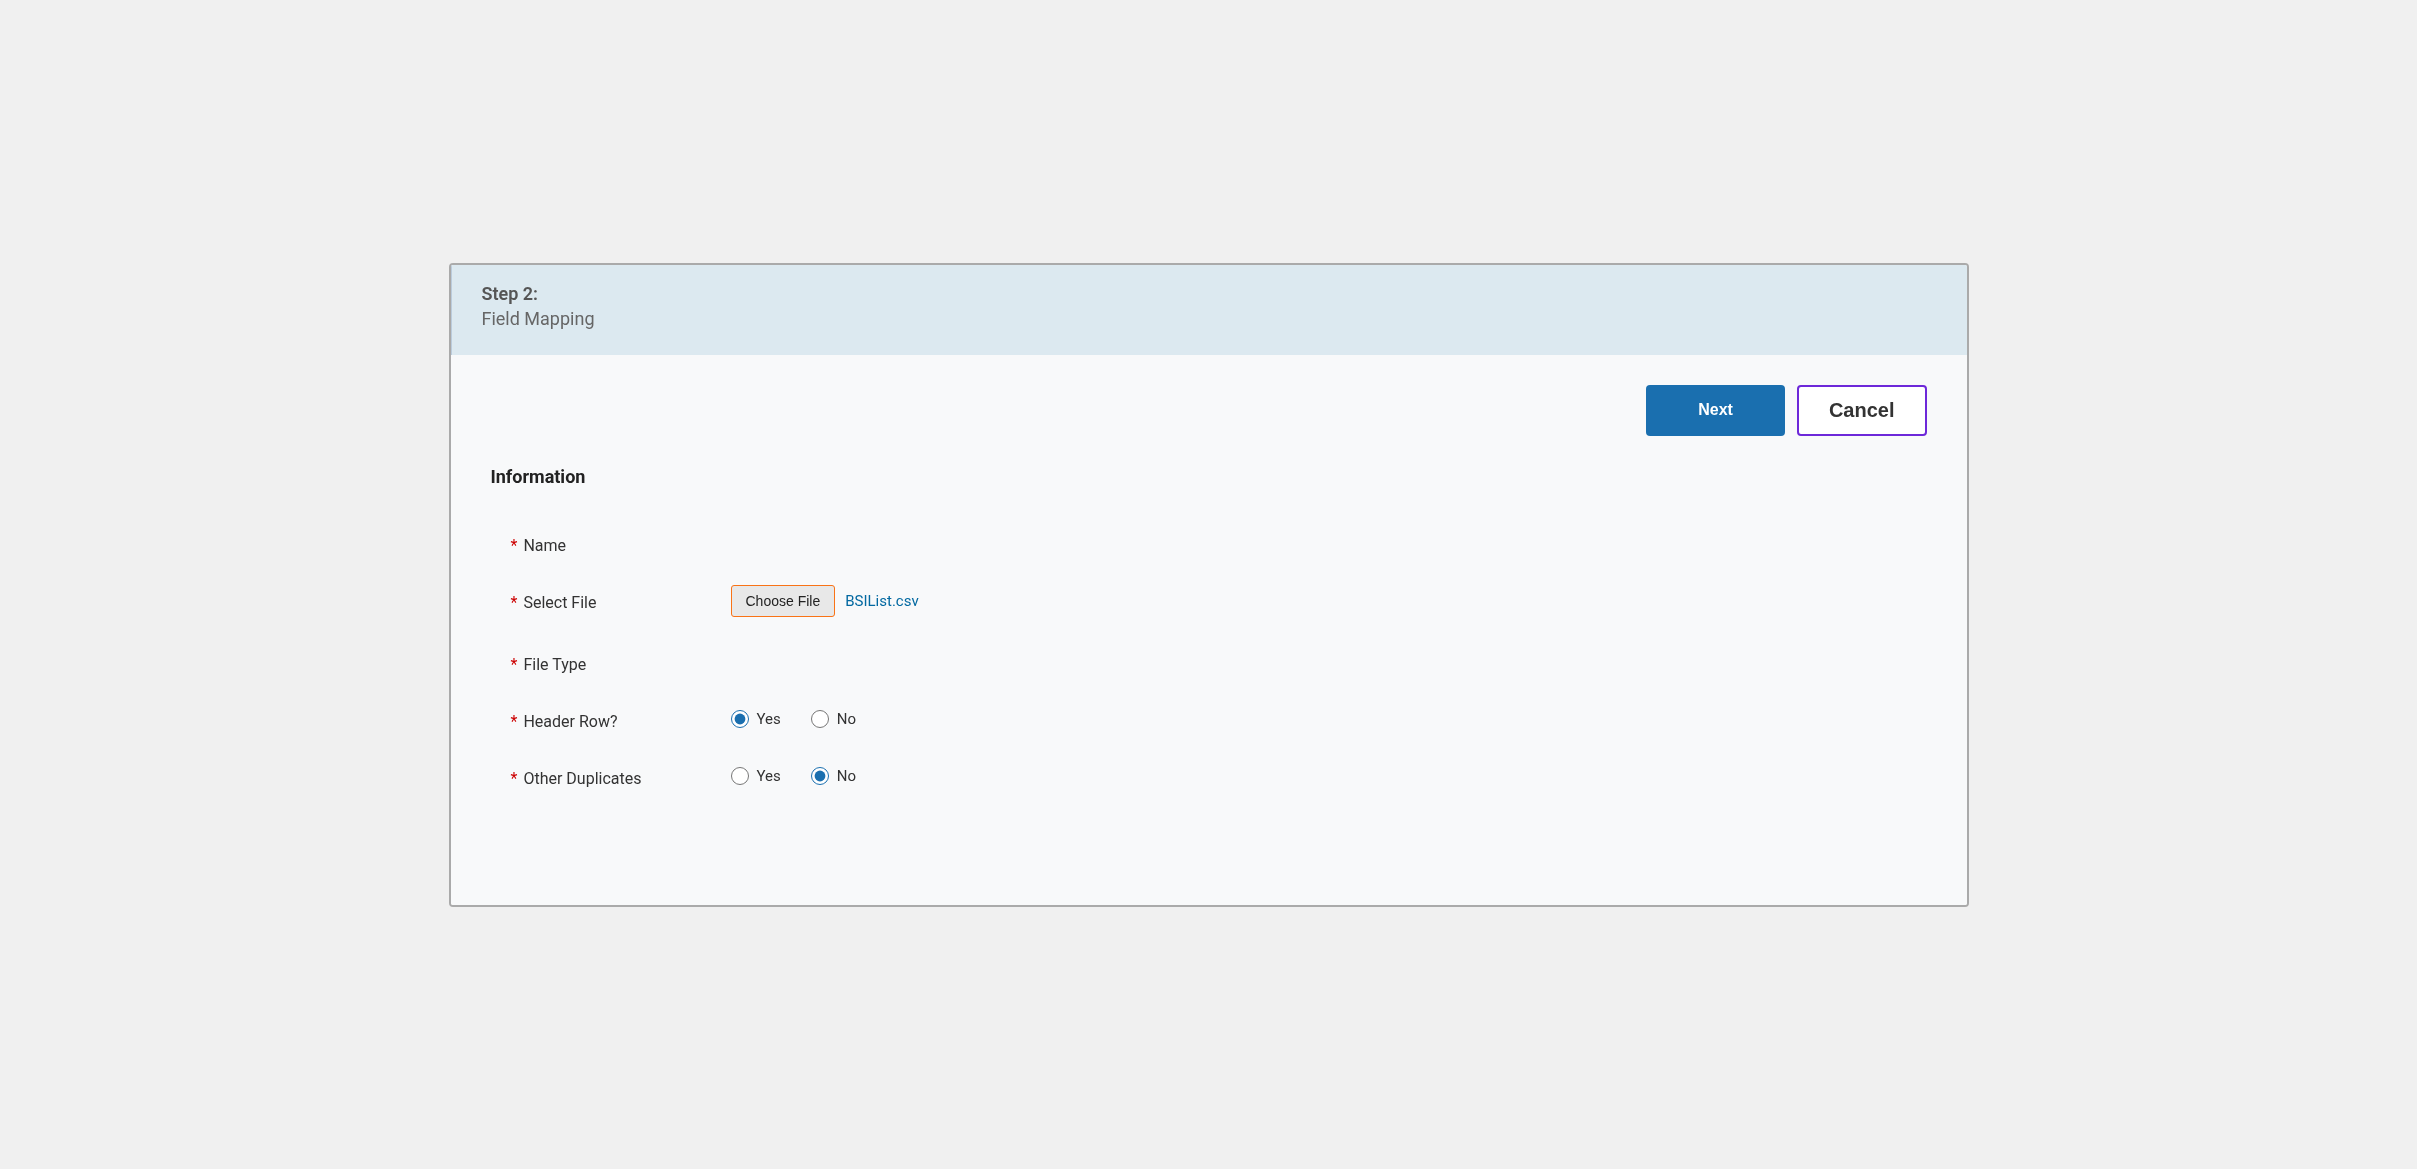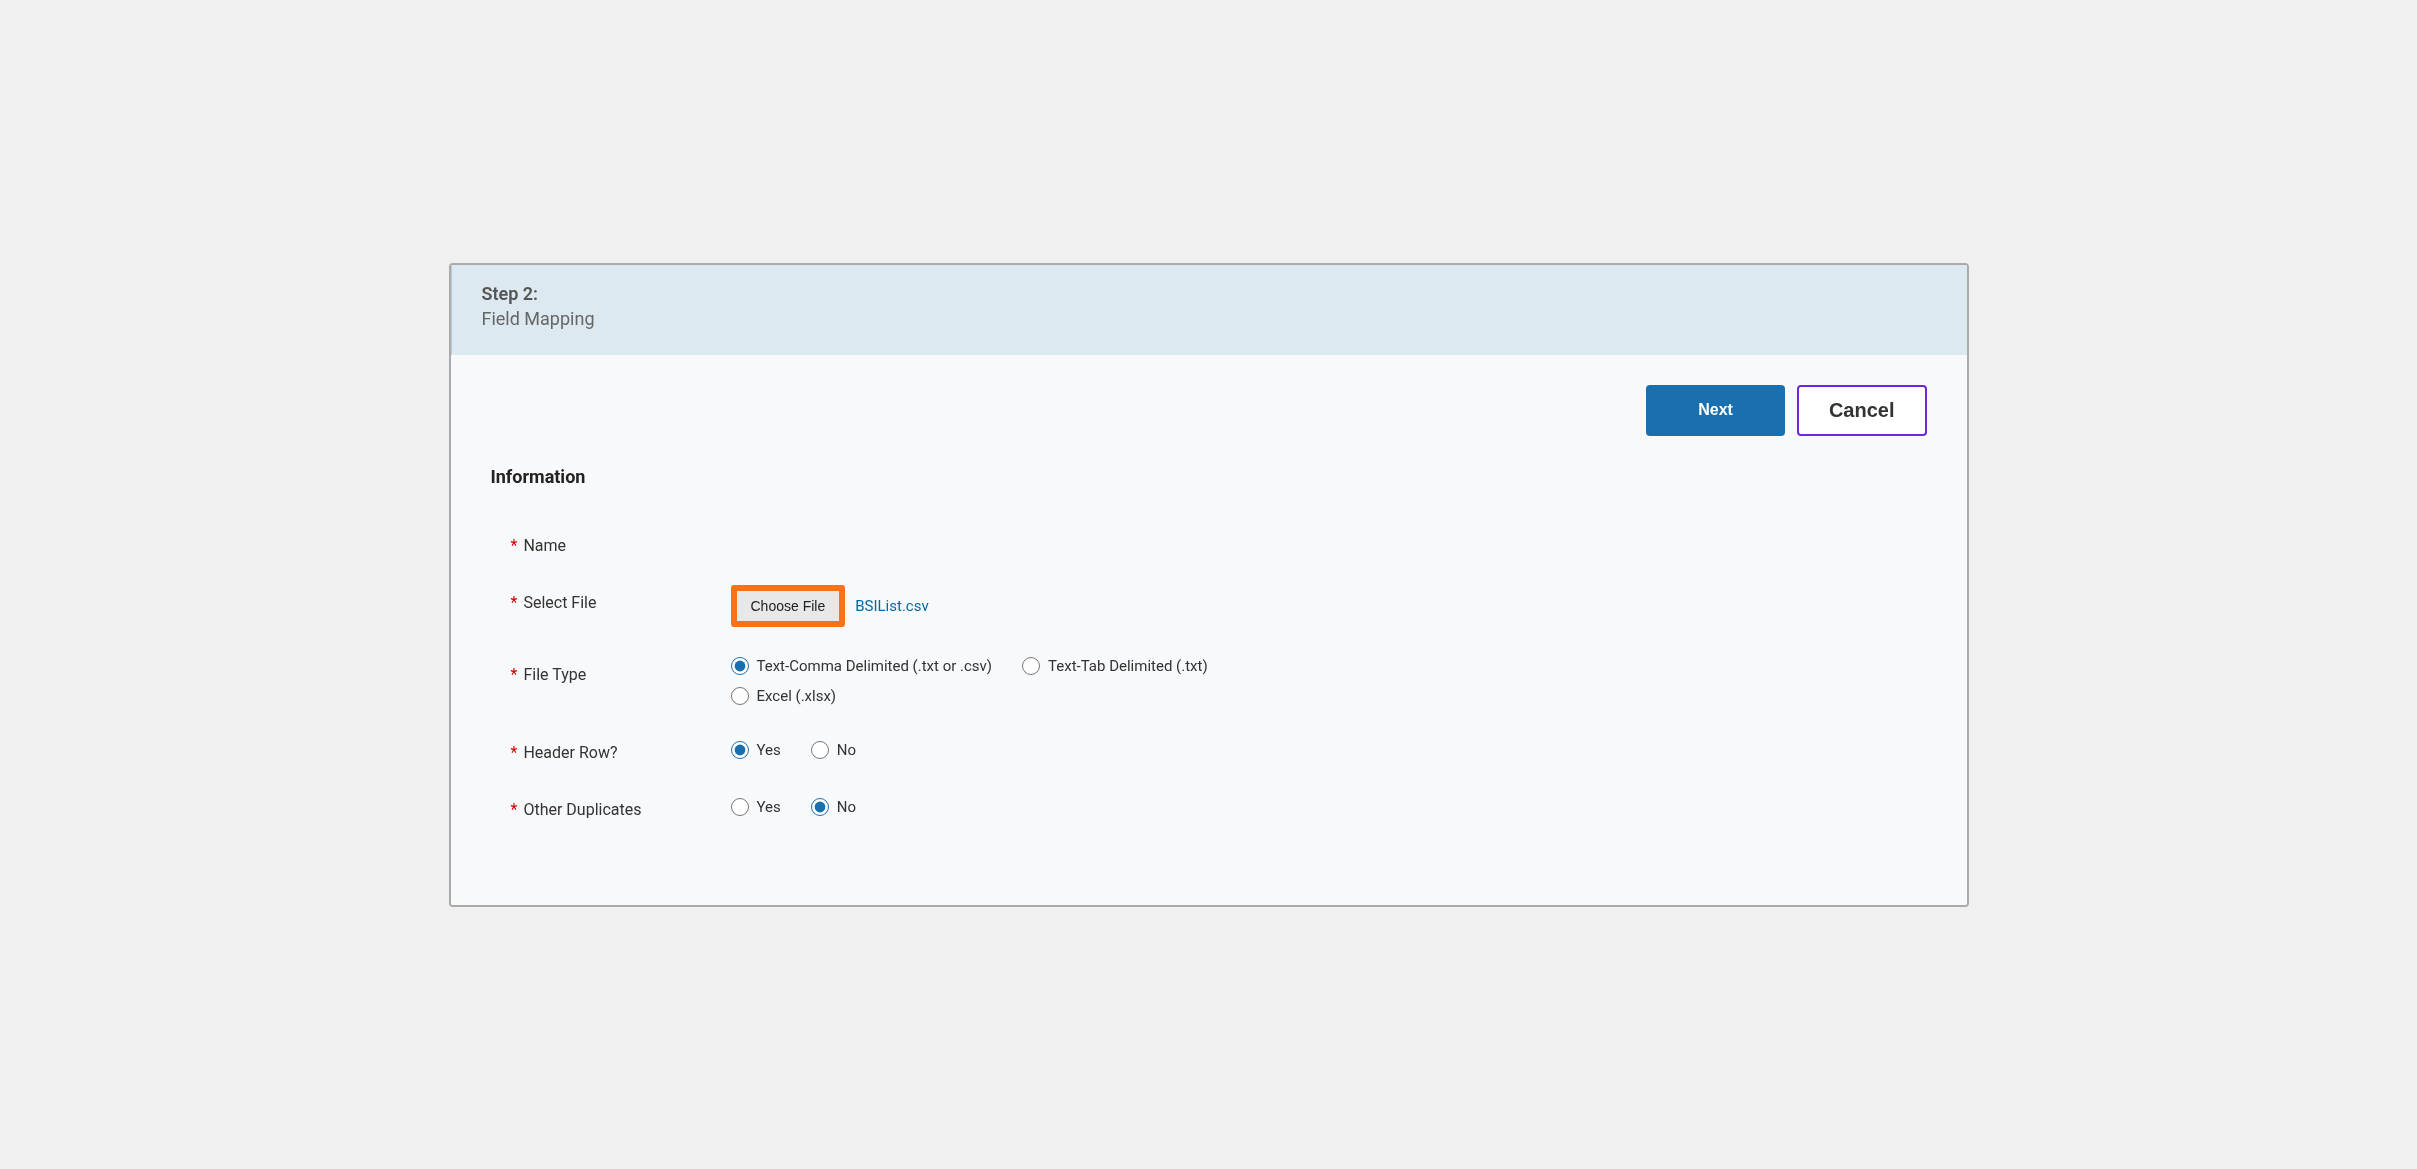--- a/index.html
+++ b/index.html
@@ -160,21 +160,21 @@
     .file-input-group {
       display: flex;
       align-items: center;
       gap: 10px;
     }
 
     .choose-file-btn {
       padding: 7px 14px;
       font-size: 14px;
       background: #e8e8e8;
-      border: 6px solid #f97316;
+      border: 1px solid #f97316;
       border-radius: 3px;
       cursor: pointer;
       color: #222;
     }
 
     .file-name {
       font-size: 15px;
       color: #0369a1;
     }
 
@@ -247,36 +247,20 @@
           <button class="choose-file-btn">Choose File</button>
           <span class="file-name">BSIList.csv</span>
         </div>
       </div>
     </div>
 
     <div class="form-row">
       <div class="form-label">
         <span class="required-star">*</span>
         <span>File Type</span>
-      </div>
-      <div class="form-control-area">
-        <div class="radio-grid">
-          <label class="radio-option">
-            <input type="radio" name="file_type" checked="" style="">
-            <span>Text-Comma Delimited (.txt or .csv)</span>
-          </label>
-          <label class="radio-option">
-            <input type="radio" name="file_type" style="">
-            <span>Text-Tab Delimited (.txt)</span>
-          </label>
-          <label class="radio-option">
-            <input type="radio" name="file_type" style="">
-            <span>Excel (.xlsx)</span>
-          </label>
-        </div>
       </div>
     </div>
 
     <div class="form-row">
       <div class="form-label">
         <span class="required-star">*</span>
         <span>Header Row?</span>
       </div>
       <div class="form-control-area">
         <div class="radio-group">

